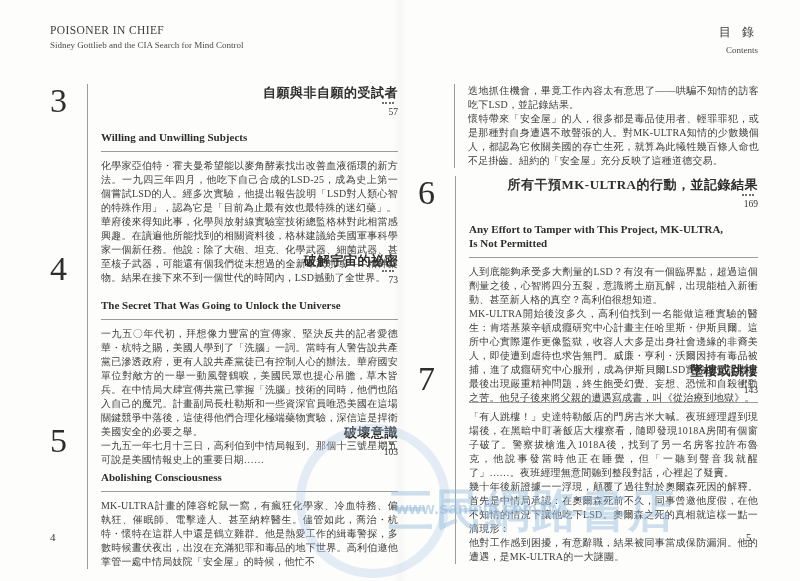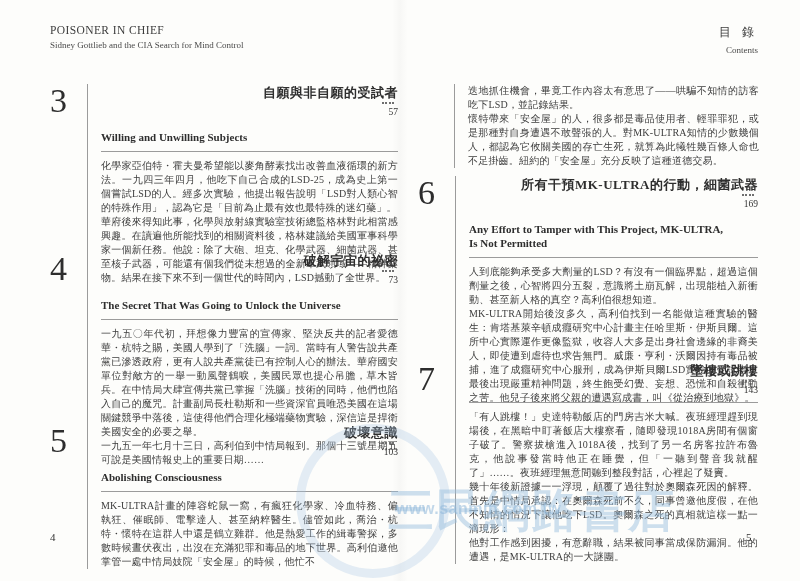--- a/index.html
+++ b/index.html
@@ -145,21 +145,21 @@
   <div class="cont" style="top:84px; left:54px; width:291px;">
     <p>迭地抓住機會，畢竟工作內容太有意思了——哄騙不知情的訪客吃下LSD，並記錄結果。</p>
     <p>懷特帶來「安全屋」的人，很多都是毒品使用者、輕罪罪犯，或是那種對自身遭遇不敢聲張的人。對MK-ULTRA知情的少數幾個人，都認為它攸關美國的存亡生死，就算為此犧牲幾百條人命也不足掛齒。紐約的「安全屋」充分反映了這種道德交易。</p>
   </div>
 
   <div class="entry" style="top:176px; left:18px; width:340px;">
     <div class="entry-num">6</div>
     <div class="entry-body">
       <div class="entry-heading">
         <div class="title-row">
-          <span class="title-zh">所有干預MK-ULTRA的行動，細菌武器</span>
+          <span class="title-zh">所有干預MK-ULTRA的行動，並記錄結果</span>
           <span class="leader"></span>
           <span class="pageno">169</span>
         </div>
         <div class="title-en">Any Effort to Tamper with This Project, MK-ULTRA,
 Is Not Permitted</div>
       </div>
       <div class="desc">
         <p>人到底能夠承受多大劑量的LSD？有沒有一個臨界點，超過這個劑量之後，心智將四分五裂，意識將土崩瓦解，出現能植入新衝動、甚至新人格的真空？高利伯很想知道。</p>
         <p>MK-ULTRA開始後沒多久，高利伯找到一名能做這種實驗的醫生：肯塔基萊辛頓成癮研究中心計畫主任哈里斯・伊斯貝爾。這所中心實際運作更像監獄，收容人大多是出身社會邊緣的非裔美人，即使遭到虐待也求告無門。威廉・亨利・沃爾因持有毒品被捕，進了成癮研究中心服刑，成為伊斯貝爾LSD實驗的受試者，最後出現嚴重精神問題，終生飽受幻覺、妄想、恐慌和自殺衝動之苦。他兒子後來將父親的遭遇寫成書，叫《從治療到地獄》。</p>
       </div>

